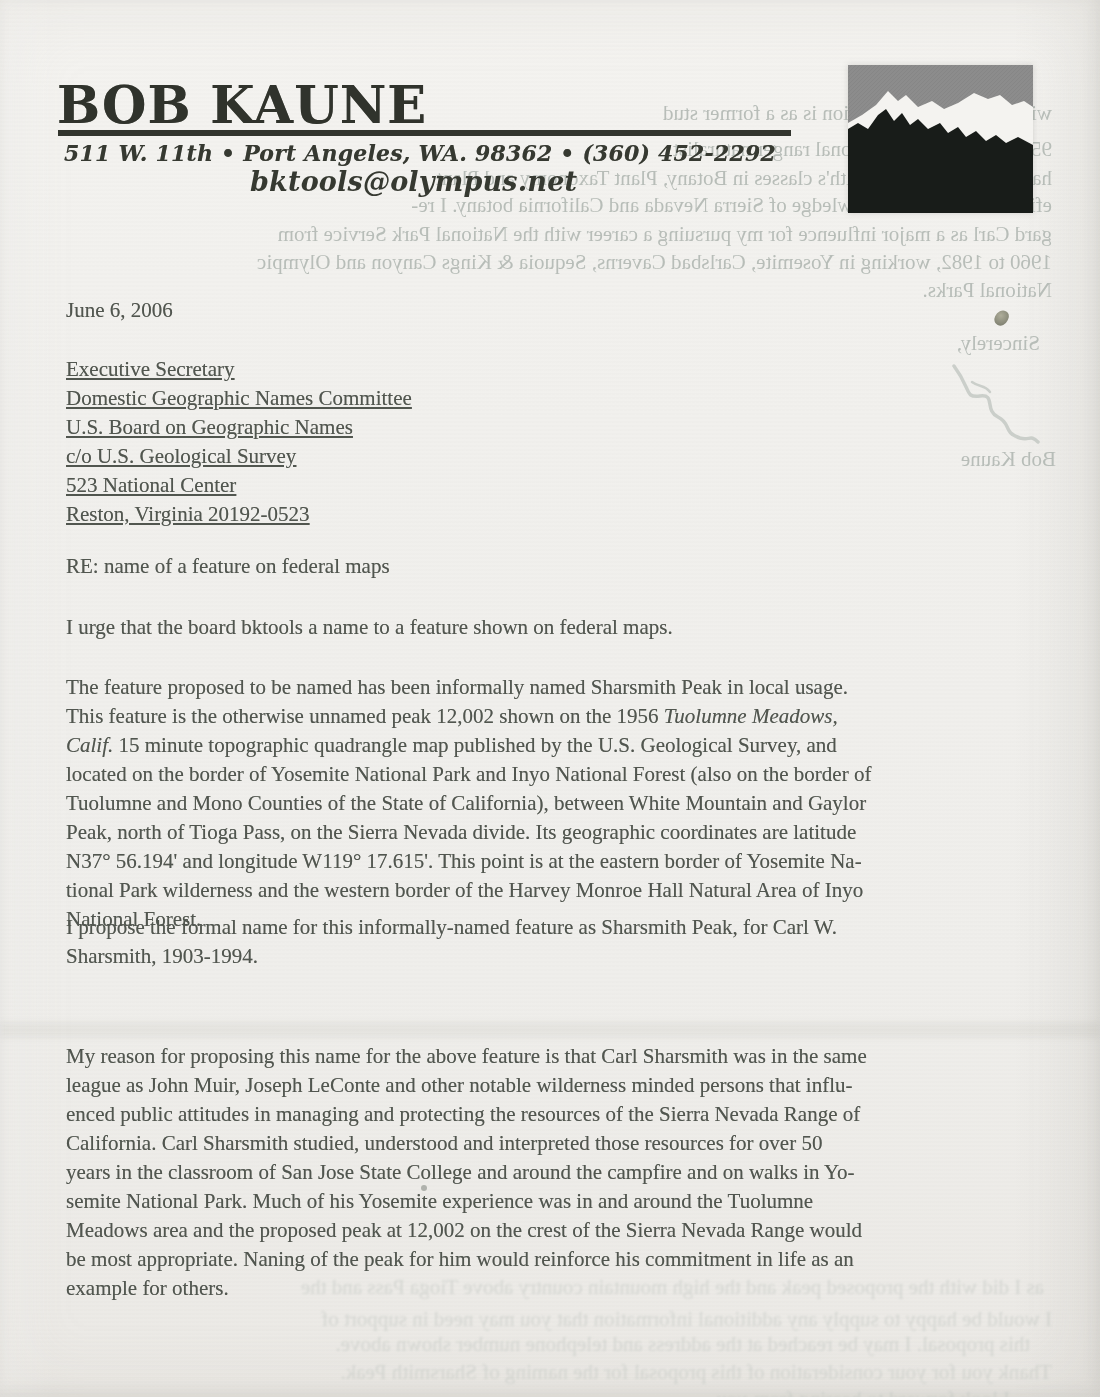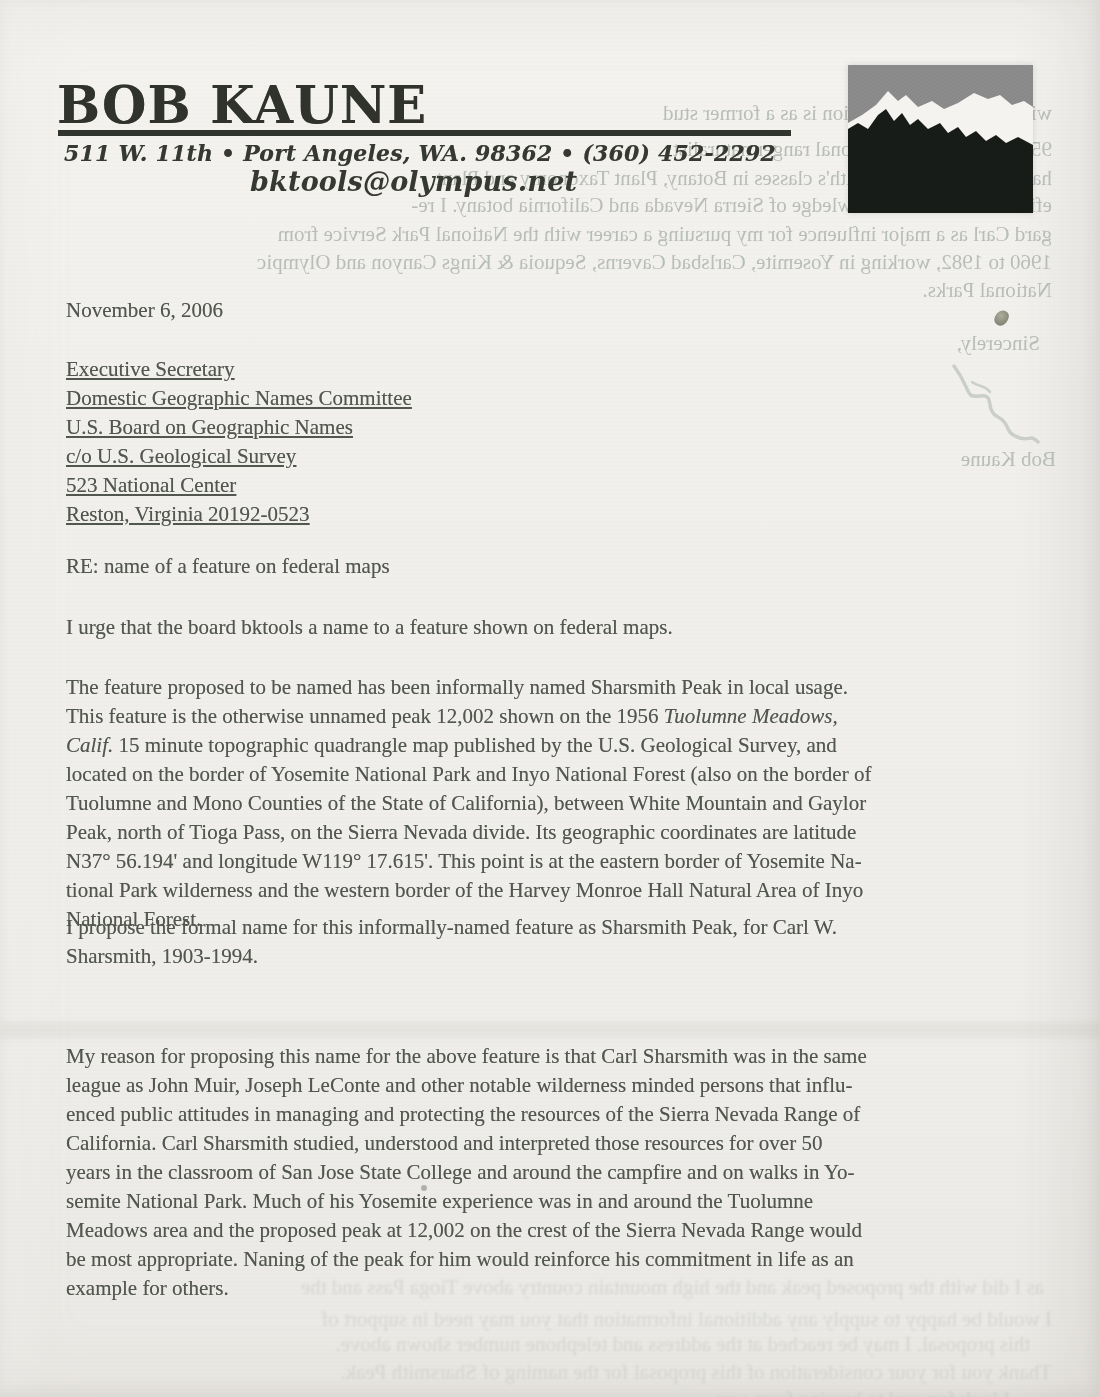--- a/index.html
+++ b/index.html
@@ -115,21 +115,21 @@
         <pattern id="hatch" width="4" height="4" patternUnits="userSpaceOnUse">
           <path d="M0,4 L4,0" stroke="#6f6f6f" stroke-width="0.8"></path>
         </pattern>
       </defs>
       <polygon fill="#f4f3f0" points="0,78 0,58 14,50 28,40 40,26 50,36 58,30 70,42 84,36 96,44 110,38 126,28 140,34 152,30 164,40 176,36 185,42 185,78"></polygon>
       <polygon fill="#181c19" points="0,148 0,64 10,58 20,64 30,50 38,44 46,56 54,48 62,60 70,54 80,64 92,58 100,68 110,62 118,72 128,66 138,76 148,70 158,78 170,72 185,80 185,148"></polygon>
     </svg>
   </div>
 
   <main>
-    <div class="blk date">November 6, 2006</div>
+    <div class="blk date">June 6, 2006</div>
     <div class="blk recipient">Executive Secretary<br>Domestic Geographic Names Committee<br>U.S. Board on Geographic Names<br>c/o U.S. Geological Survey<br>523 National Center<br>Reston, Virginia 20192-0523</div>
     <div class="blk subject">RE: name of a feature on federal maps</div>
     <div class="blk" style="top:613px">I urge that the board bktools a name to a feature shown on federal maps.</div>
     <div class="blk" style="top:673px">The feature proposed to be named has been informally named Sharsmith Peak in local usage.<br>This feature is the otherwise unnamed peak 12,002 shown on the 1956 <i>Tuolumne Meadows,</i><br><i>Calif.</i> 15 minute topographic quadrangle map published by the U.S. Geological Survey, and<br>located on the border of Yosemite National Park and Inyo National Forest (also on the border of<br>Tuolumne and Mono Counties of the State of California), between White Mountain and Gaylor<br>Peak, north of Tioga Pass, on the Sierra Nevada divide. Its geographic coordinates are latitude<br>N37° 56.194' and longitude W119° 17.615'. This point is at the eastern border of Yosemite Na-<br>tional Park wilderness and the western border of the Harvey Monroe Hall Natural Area of Inyo<br>National Forest.</div>
     <div class="blk" style="top:913px">I propose the formal name for this informally-named feature as Sharsmith Peak, for Carl W.<br>Sharsmith, 1903-1994.</div>
     <div class="blk" style="top:1042px">My reason for proposing this name for the above feature is that Carl Sharsmith was in the same<br>league as John Muir, Joseph LeConte and other notable wilderness minded persons that influ-<br>enced public attitudes in managing and protecting the resources of the Sierra Nevada Range of<br>California.  Carl Sharsmith studied, understood and interpreted those resources for over 50<br>years in the classroom of San Jose State College and around the campfire and on walks in Yo-<br>semite National Park.  Much of his Yosemite experience was in and around the Tuolumne<br>Meadows area and the proposed peak at 12,002 on the crest of the Sierra Nevada Range would<br>be most appropriate. Naning of the peak for him would reinforce his commitment in life as an<br>example for others.</div>
   </main>
 
   <div class="streak"></div>
   <div class="speck"></div>

